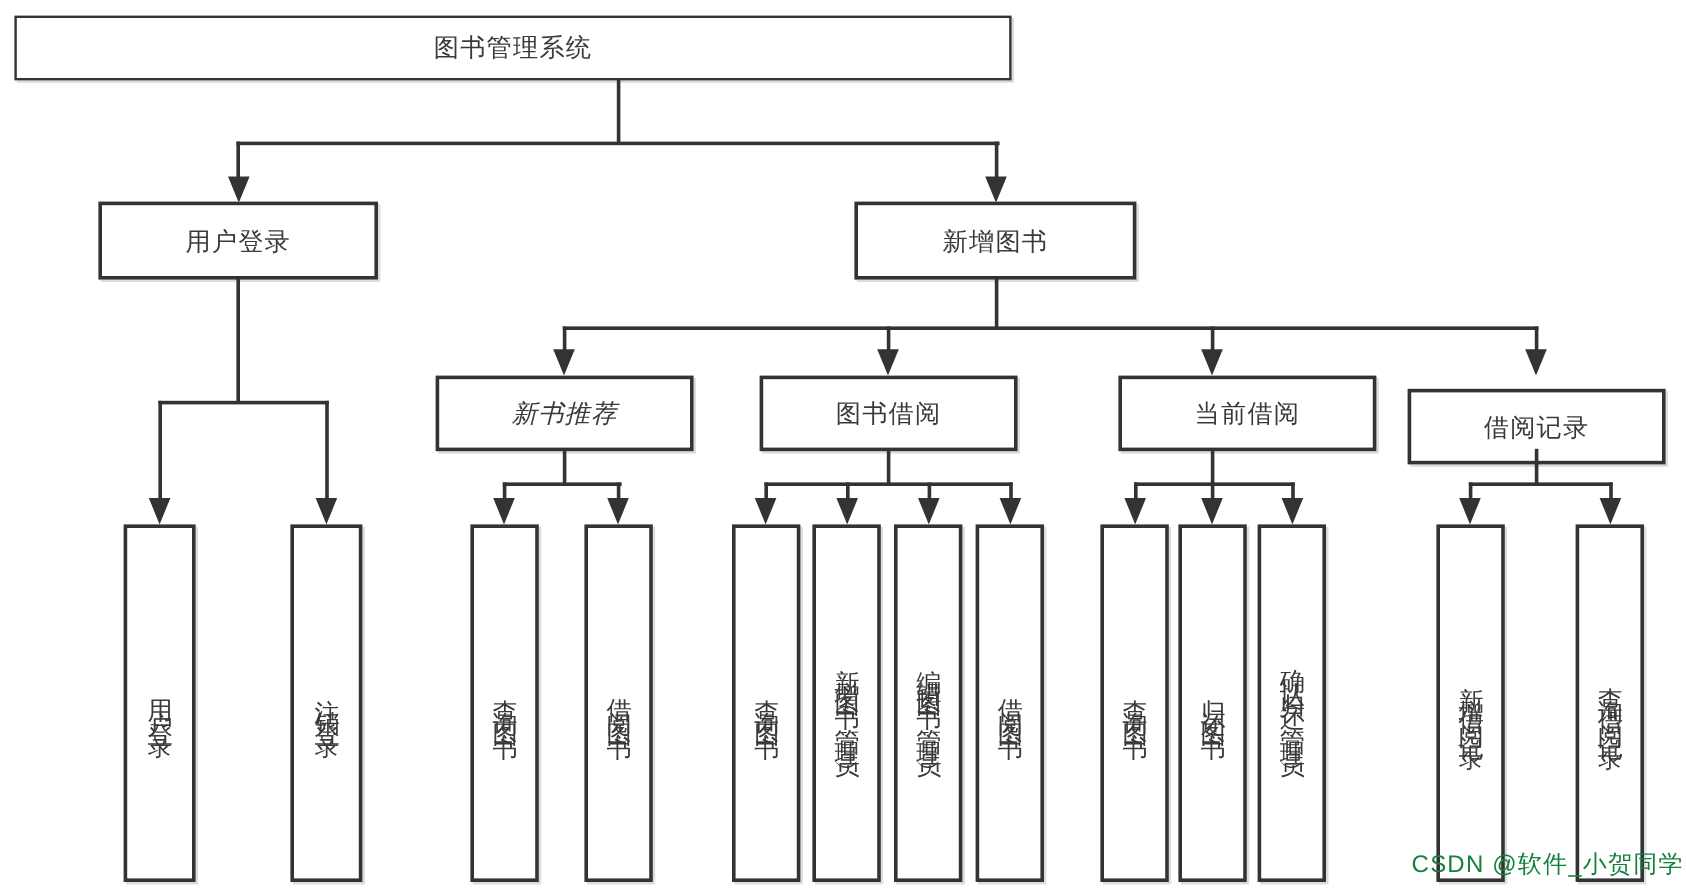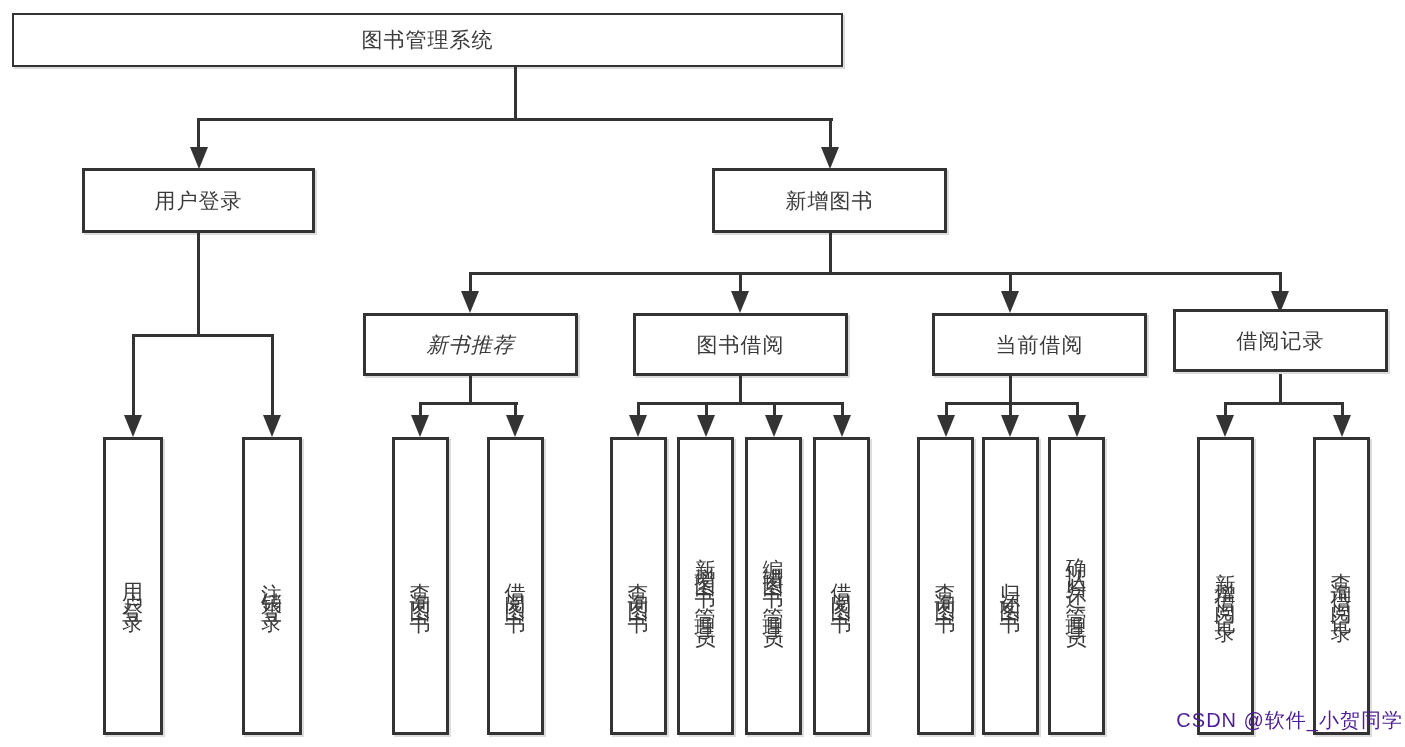--- a/index.html
+++ b/index.html
@@ -19,21 +19,21 @@
     font-size:21px; letter-spacing:10px; line-height:1;
   }
   .ln { position:absolute; background:#333333; }
   .ah {
     position:absolute; width:0; height:0;
     border-left:9px solid transparent; border-right:9px solid transparent;
     border-top:22px solid #333333;
   }
   .watermark {
     position:absolute; top:707px; right:2px; z-index:6;
-    font-size:20px; letter-spacing:1px; color:#4c1d95; white-space:nowrap;
+    font-size:20px; letter-spacing:1px; color:#15803d; white-space:nowrap;
   }
 </style>
 </head>
 <body>
 
 <div class="stage">
 
   <div class="box hbox rootbox" style="left:12px;top:13px;width:831px;height:54px;">图书管理系统</div>
 
   <div class="ln" style="left:514px;top:66px;width:3px;height:54px;"></div>
@@ -60,21 +60,21 @@
   <div class="ln" style="left:1009px;top:272px;width:3px;height:22px;"></div>
   <div class="ln" style="left:1279px;top:272px;width:3px;height:22px;"></div>
   <div class="ah" style="left:461px;top:291px;"></div>
   <div class="ah" style="left:731px;top:291px;"></div>
   <div class="ah" style="left:1001px;top:291px;"></div>
   <div class="ah" style="left:1271px;top:291px;"></div>
 
   <div class="box hbox" style="left:363px;top:313px;width:215px;height:63px;font-style:italic;">新书推荐</div>
   <div class="box hbox" style="left:633px;top:313px;width:215px;height:63px;">图书借阅</div>
   <div class="box hbox" style="left:932px;top:313px;width:215px;height:63px;">当前借阅</div>
-  <div class="box hbox" style="left:1173px;top:309px;width:215px;height:63px;">借阅记录</div>
+  <div class="box hbox" style="left:1173px;top:324px;width:215px;height:63px;">借阅记录</div>
 
   <div class="ln" style="left:469px;top:374px;width:3px;height:31px;"></div>
   <div class="ln" style="left:419px;top:402px;width:99px;height:3px;"></div>
   <div class="ln" style="left:419px;top:402px;width:3px;height:16px;"></div>
   <div class="ln" style="left:514px;top:402px;width:3px;height:16px;"></div>
   <div class="ah" style="left:411px;top:415px;"></div>
   <div class="ah" style="left:506px;top:415px;"></div>
 
   <div class="ln" style="left:739px;top:374px;width:3px;height:31px;"></div>
   <div class="ln" style="left:637px;top:402px;width:207px;height:3px;"></div>

